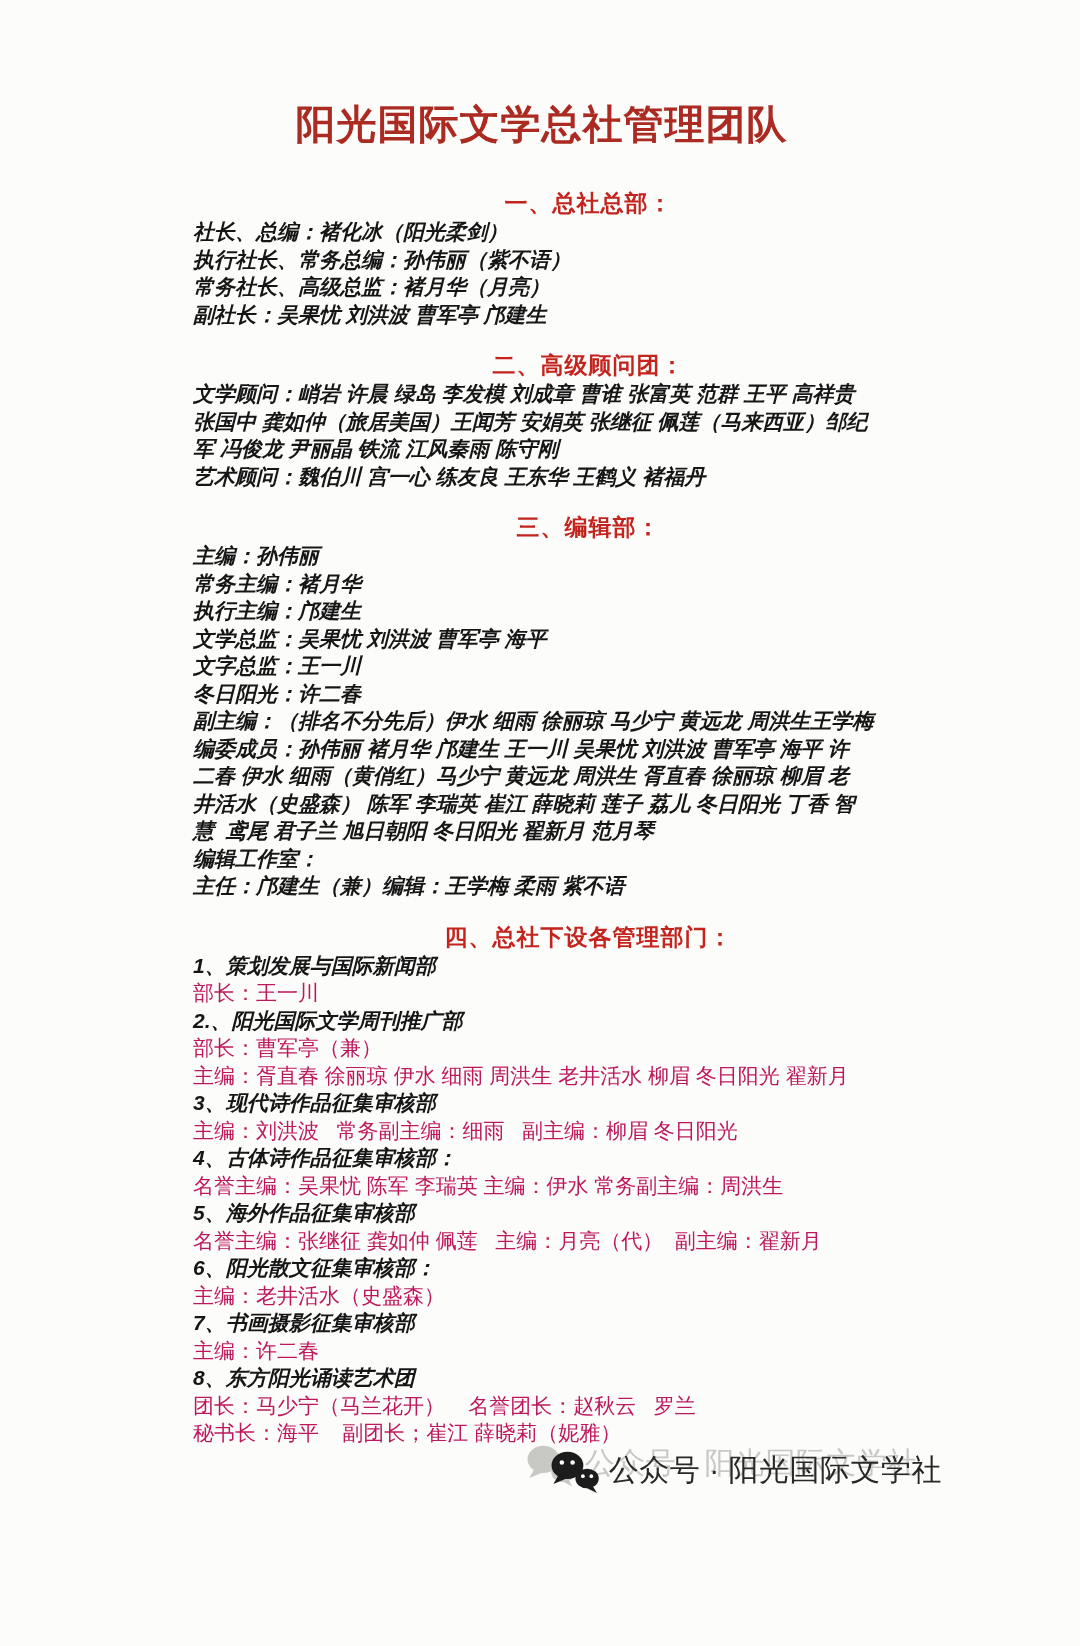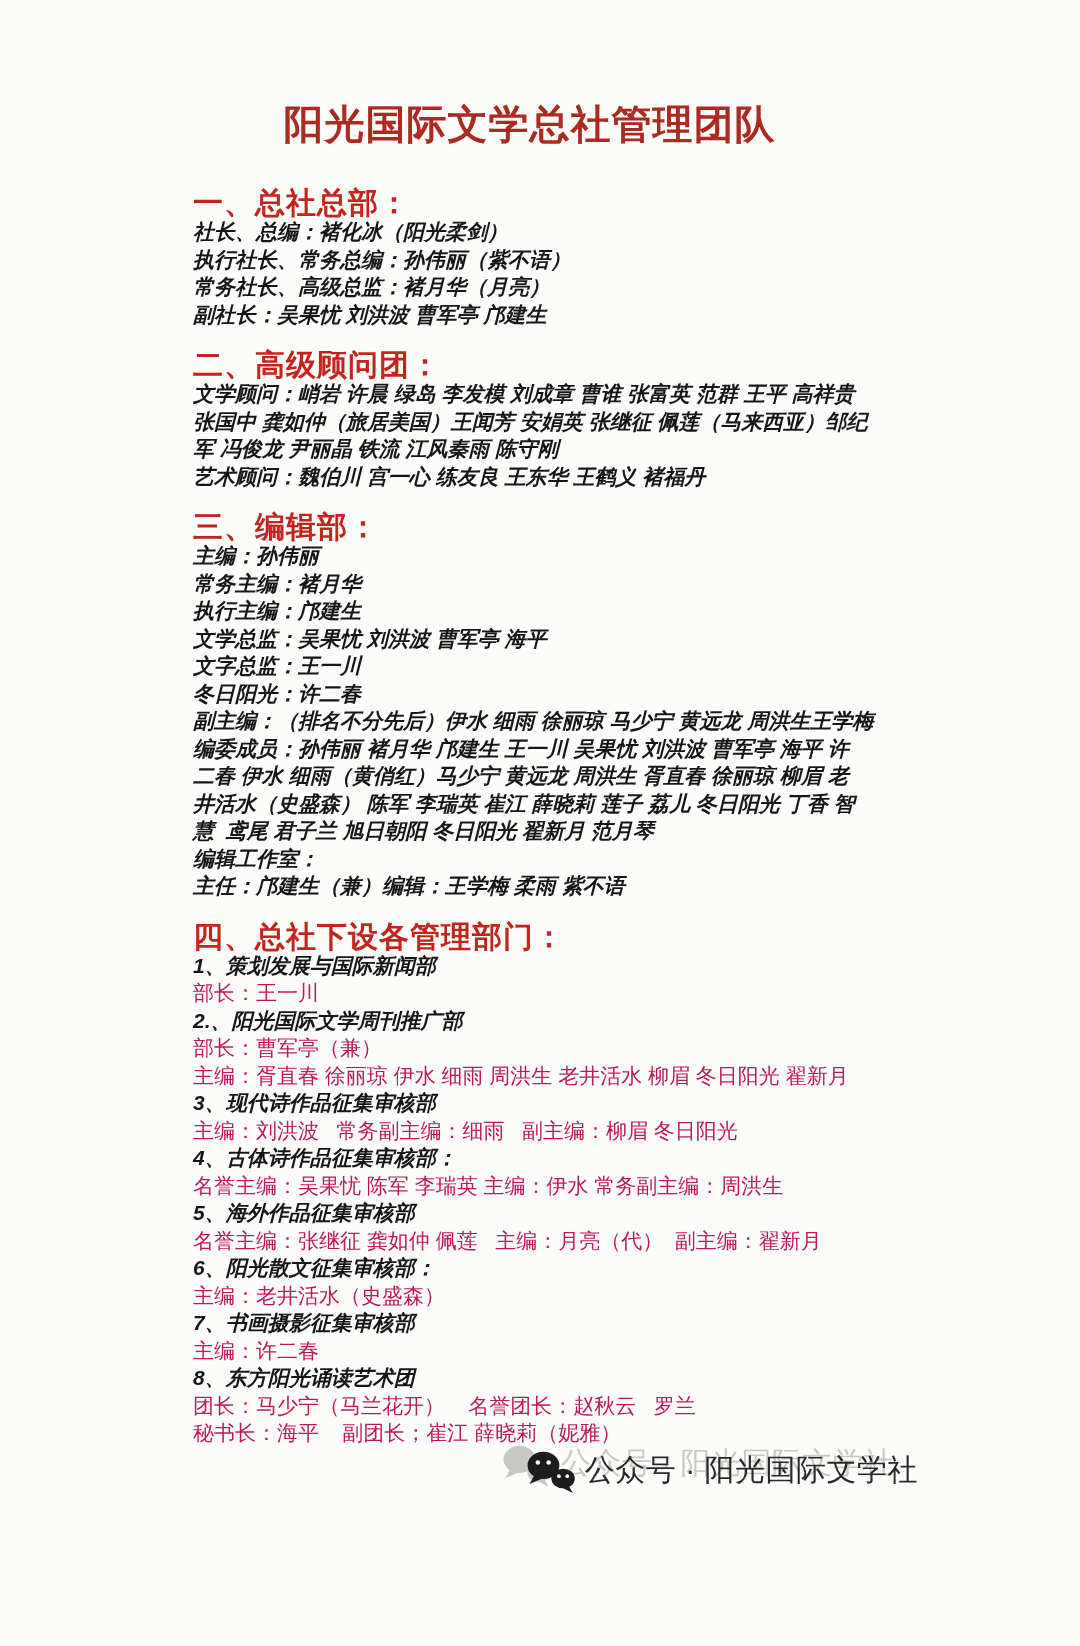--- a/index.html
+++ b/index.html
@@ -6,43 +6,44 @@
     margin: 0; padding: 0;
   }
   body {
     width: 1080px; height: 1646px;
     background: #fcfcfa;
     font-family: "Liberation Sans", "DejaVu Sans", sans-serif;
     overflow: hidden;
     position: relative;
   }
   .page {
-    padding: 100px 120px 0 193px;
+    padding: 100px 96px 0 193px;
   }
   .title {
     font-size: 40px;
     font-weight: 700;
     line-height: 48px;
     color: var(--title_red, #ab2a22);
     width: fit-content;
     margin: 0 auto 40px auto;
     position: relative;
     left: -47px;
     letter-spacing: 1px;
     white-space: pre;
   }
   .sections { }
   .section { margin-top: 22px; }
   .sec-heading {
-    font-size: 30px;
+    font-size: 23px;
     font-weight: 700;
     line-height: 30px;
     color: var(--heading_red, #c3241e);
     white-space: pre;
     letter-spacing: 1px;
+    text-align: center;
   }
   .line {
     font-size: 21px;
     line-height: 27.5px;
     color: var(--body_black, #161616);
     white-space: pre;
   }
   .line.b { font-weight: 700; font-style: italic; }
   .line.r { font-weight: 400; color: #be185d; }
   .footer {

